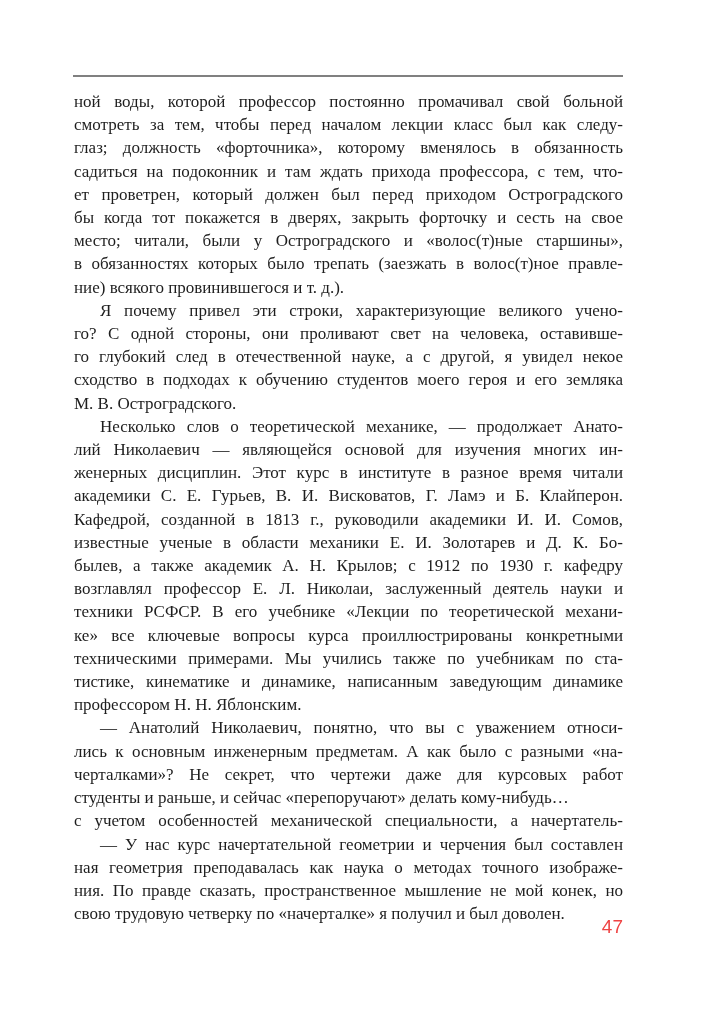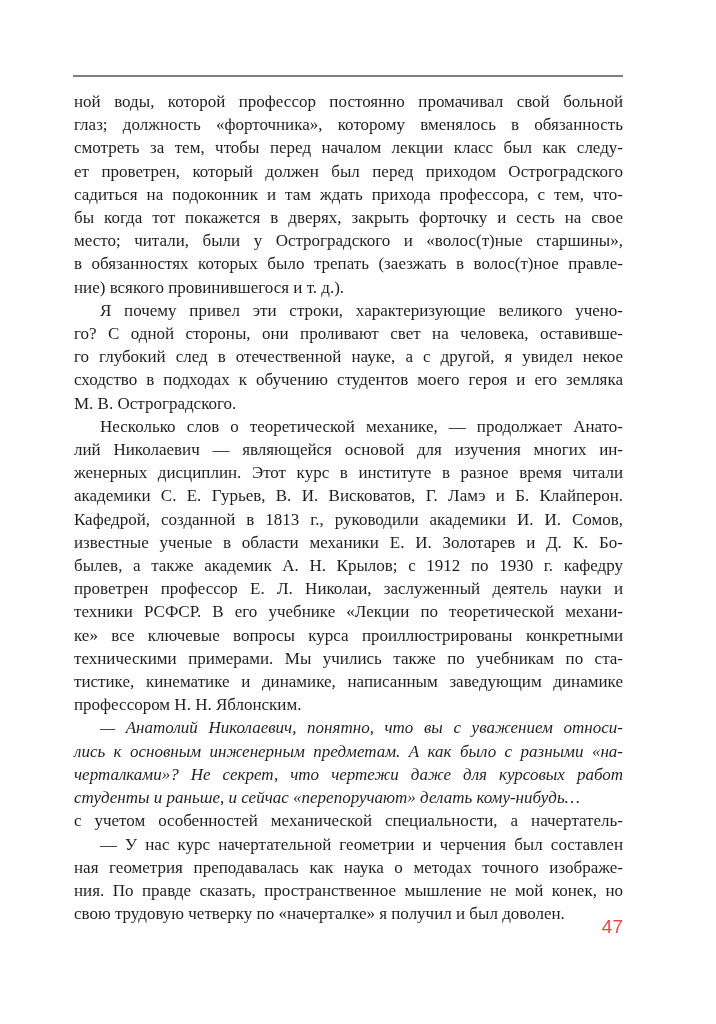--- a/index.html
+++ b/index.html
@@ -23,21 +23,21 @@
   }
   .text-block {
     position: absolute;
     left: 74px;
     top: 90px;
     width: 549px;
     font-size: 17px;
     line-height: 23.2px;
   }
   .para { display: block; }
-  .para.italic .line { font-style: italic; }
+  .para.italic .line { }
   .line {
     text-align: justify;
     text-align-last: justify;
     word-spacing: normal;
     white-space: normal;
   }
   .line.last { text-align-last: left; }
   .line.indent { text-indent: 26px; }
   .page-number {
     position: absolute;
@@ -49,45 +49,45 @@
   }
 </style>
 </head>
 <body>
 
 <div class="page">
   <div class="top-rule"></div>
   <div class="text-block">
       <div class="para">
         <div class="line">ной воды, которой профессор постоянно промачивал свой больной</div>
+        <div class="line">смотреть за тем, чтобы перед началом лекции класс был как следу-</div>
         <div class="line">глаз; должность «форточника», которому вменялось в обязанность</div>
-        <div class="line">смотреть за тем, чтобы перед началом лекции класс был как следу-</div>
+        <div class="line">садиться на подоконник и там ждать прихода профессора, с тем, что-</div>
         <div class="line">ет проветрен, который должен был перед приходом Остроградского</div>
-        <div class="line">садиться на подоконник и там ждать прихода профессора, с тем, что-</div>
         <div class="line">бы когда тот покажется в дверях, закрыть форточку и сесть на свое</div>
         <div class="line">место; читали, были у Остроградского и «волос(т)ные старшины»,</div>
         <div class="line">в обязанностях которых было трепать (заезжать в волос(т)ное правле-</div>
         <div class="line last">ние) всякого провинившегося и т. д.).</div>
       </div>
       <div class="para">
         <div class="line indent">Я почему привел эти строки, характеризующие великого учено-</div>
         <div class="line">го? С одной стороны, они проливают свет на человека, оставивше-</div>
         <div class="line">го глубокий след в отечественной науке, а с другой, я увидел некое</div>
         <div class="line">сходство в подходах к обучению студентов моего героя и его земляка</div>
         <div class="line last">М. В. Остроградского.</div>
       </div>
       <div class="para">
         <div class="line indent">Несколько слов о теоретической механике, — продолжает Анато-</div>
         <div class="line">лий Николаевич — являющейся основой для изучения многих ин-</div>
         <div class="line">женерных дисциплин. Этот курс в институте в разное время читали</div>
         <div class="line">академики С. Е. Гурьев, В. И. Висковатов, Г. Ламэ и Б. Клайперон.</div>
         <div class="line">Кафедрой, созданной в 1813 г., руководили академики И. И. Сомов,</div>
         <div class="line">известные ученые в области механики Е. И. Золотарев и Д. К. Бо-</div>
         <div class="line">былев, а также академик А. Н. Крылов; с 1912 по 1930 г. кафедру</div>
-        <div class="line">проветрен профессор Е. Л. Николаи, заслуженный деятель науки и</div>
+        <div class="line">возглавлял профессор Е. Л. Николаи, заслуженный деятель науки и</div>
         <div class="line">техники РСФСР. В его учебнике «Лекции по теоретической механи-</div>
         <div class="line">ке» все ключевые вопросы курса проиллюстрированы конкретными</div>
         <div class="line">техническими примерами. Мы учились также по учебникам по ста-</div>
         <div class="line">тистике, кинематике и динамике, написанным заведующим динамике</div>
         <div class="line last">профессором Н. Н. Яблонским.</div>
       </div>
       <div class="para italic">
         <div class="line indent">— Анатолий Николаевич, понятно, что вы с уважением относи-</div>
         <div class="line">лись к основным инженерным предметам. А как было с разными «на-</div>
         <div class="line">черталками»? Не секрет, что чертежи даже для курсовых работ</div>

